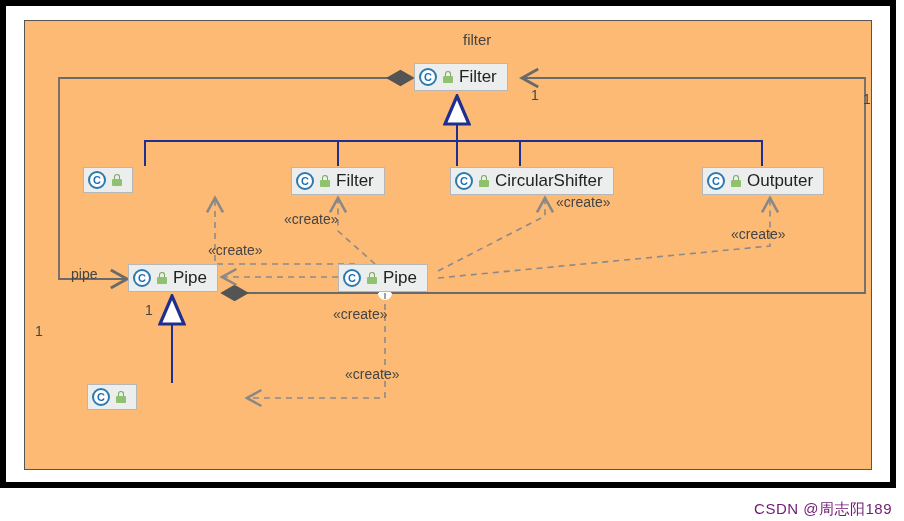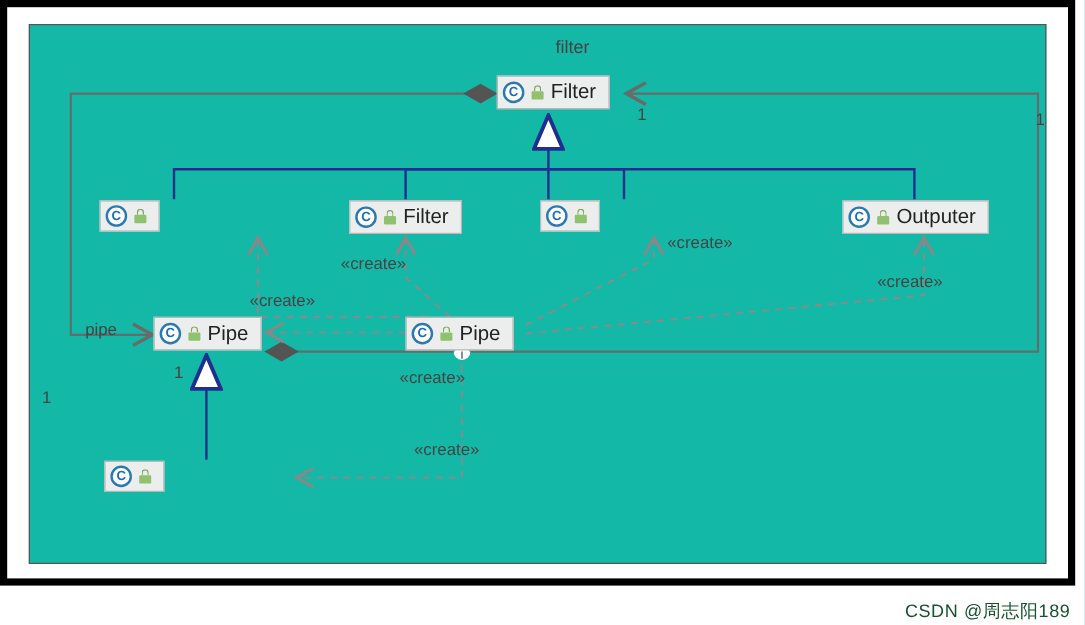--- a/index.html
+++ b/index.html
@@ -17,28 +17,28 @@
     left: 0; top: 0;
     width: 896px; height: 488px;
     border: 6px solid #000;
     background: #fff;
   }
   .inner-frame {
     position: absolute;
     left: 18px; top: 14px;
     width: 848px; height: 450px;
     border: 1px solid #555;
-    background: #14b8a6;
+    background: #fdba74;
   }
   .watermark {
     position: absolute;
     right: 12px;
     bottom: 2px;
     font-size: 15px;
-    color: #14532d;
+    color: #701a75;
     letter-spacing: 0.5px;
     z-index: 50;
   }
   .class-box {
     position: absolute;
     display: inline-flex;
     align-items: center;
     gap: 6px;
     padding: 3px 10px 3px 4px;
     background: #eceded;
@@ -113,20 +113,21 @@
 
     <div class="class-box" style="left:266px; top:146px;">
       <span class="ic-circle">C</span>
       <span class="ic-lock"></span>
       <span>Filter</span>
     </div>
 
     <div class="class-box" style="left:425px; top:146px;">
       <span class="ic-circle">C</span>
       <span class="ic-lock"></span>
+      <span>CircularShifter</span>
     </div>
 
     <div class="class-box" style="left:677px; top:146px;">
       <span class="ic-circle">C</span>
       <span class="ic-lock"></span>
       <span>Outputer</span>
     </div>
 
     <div class="class-box" style="left:103px; top:243px;">
       <span class="ic-circle">C</span>

